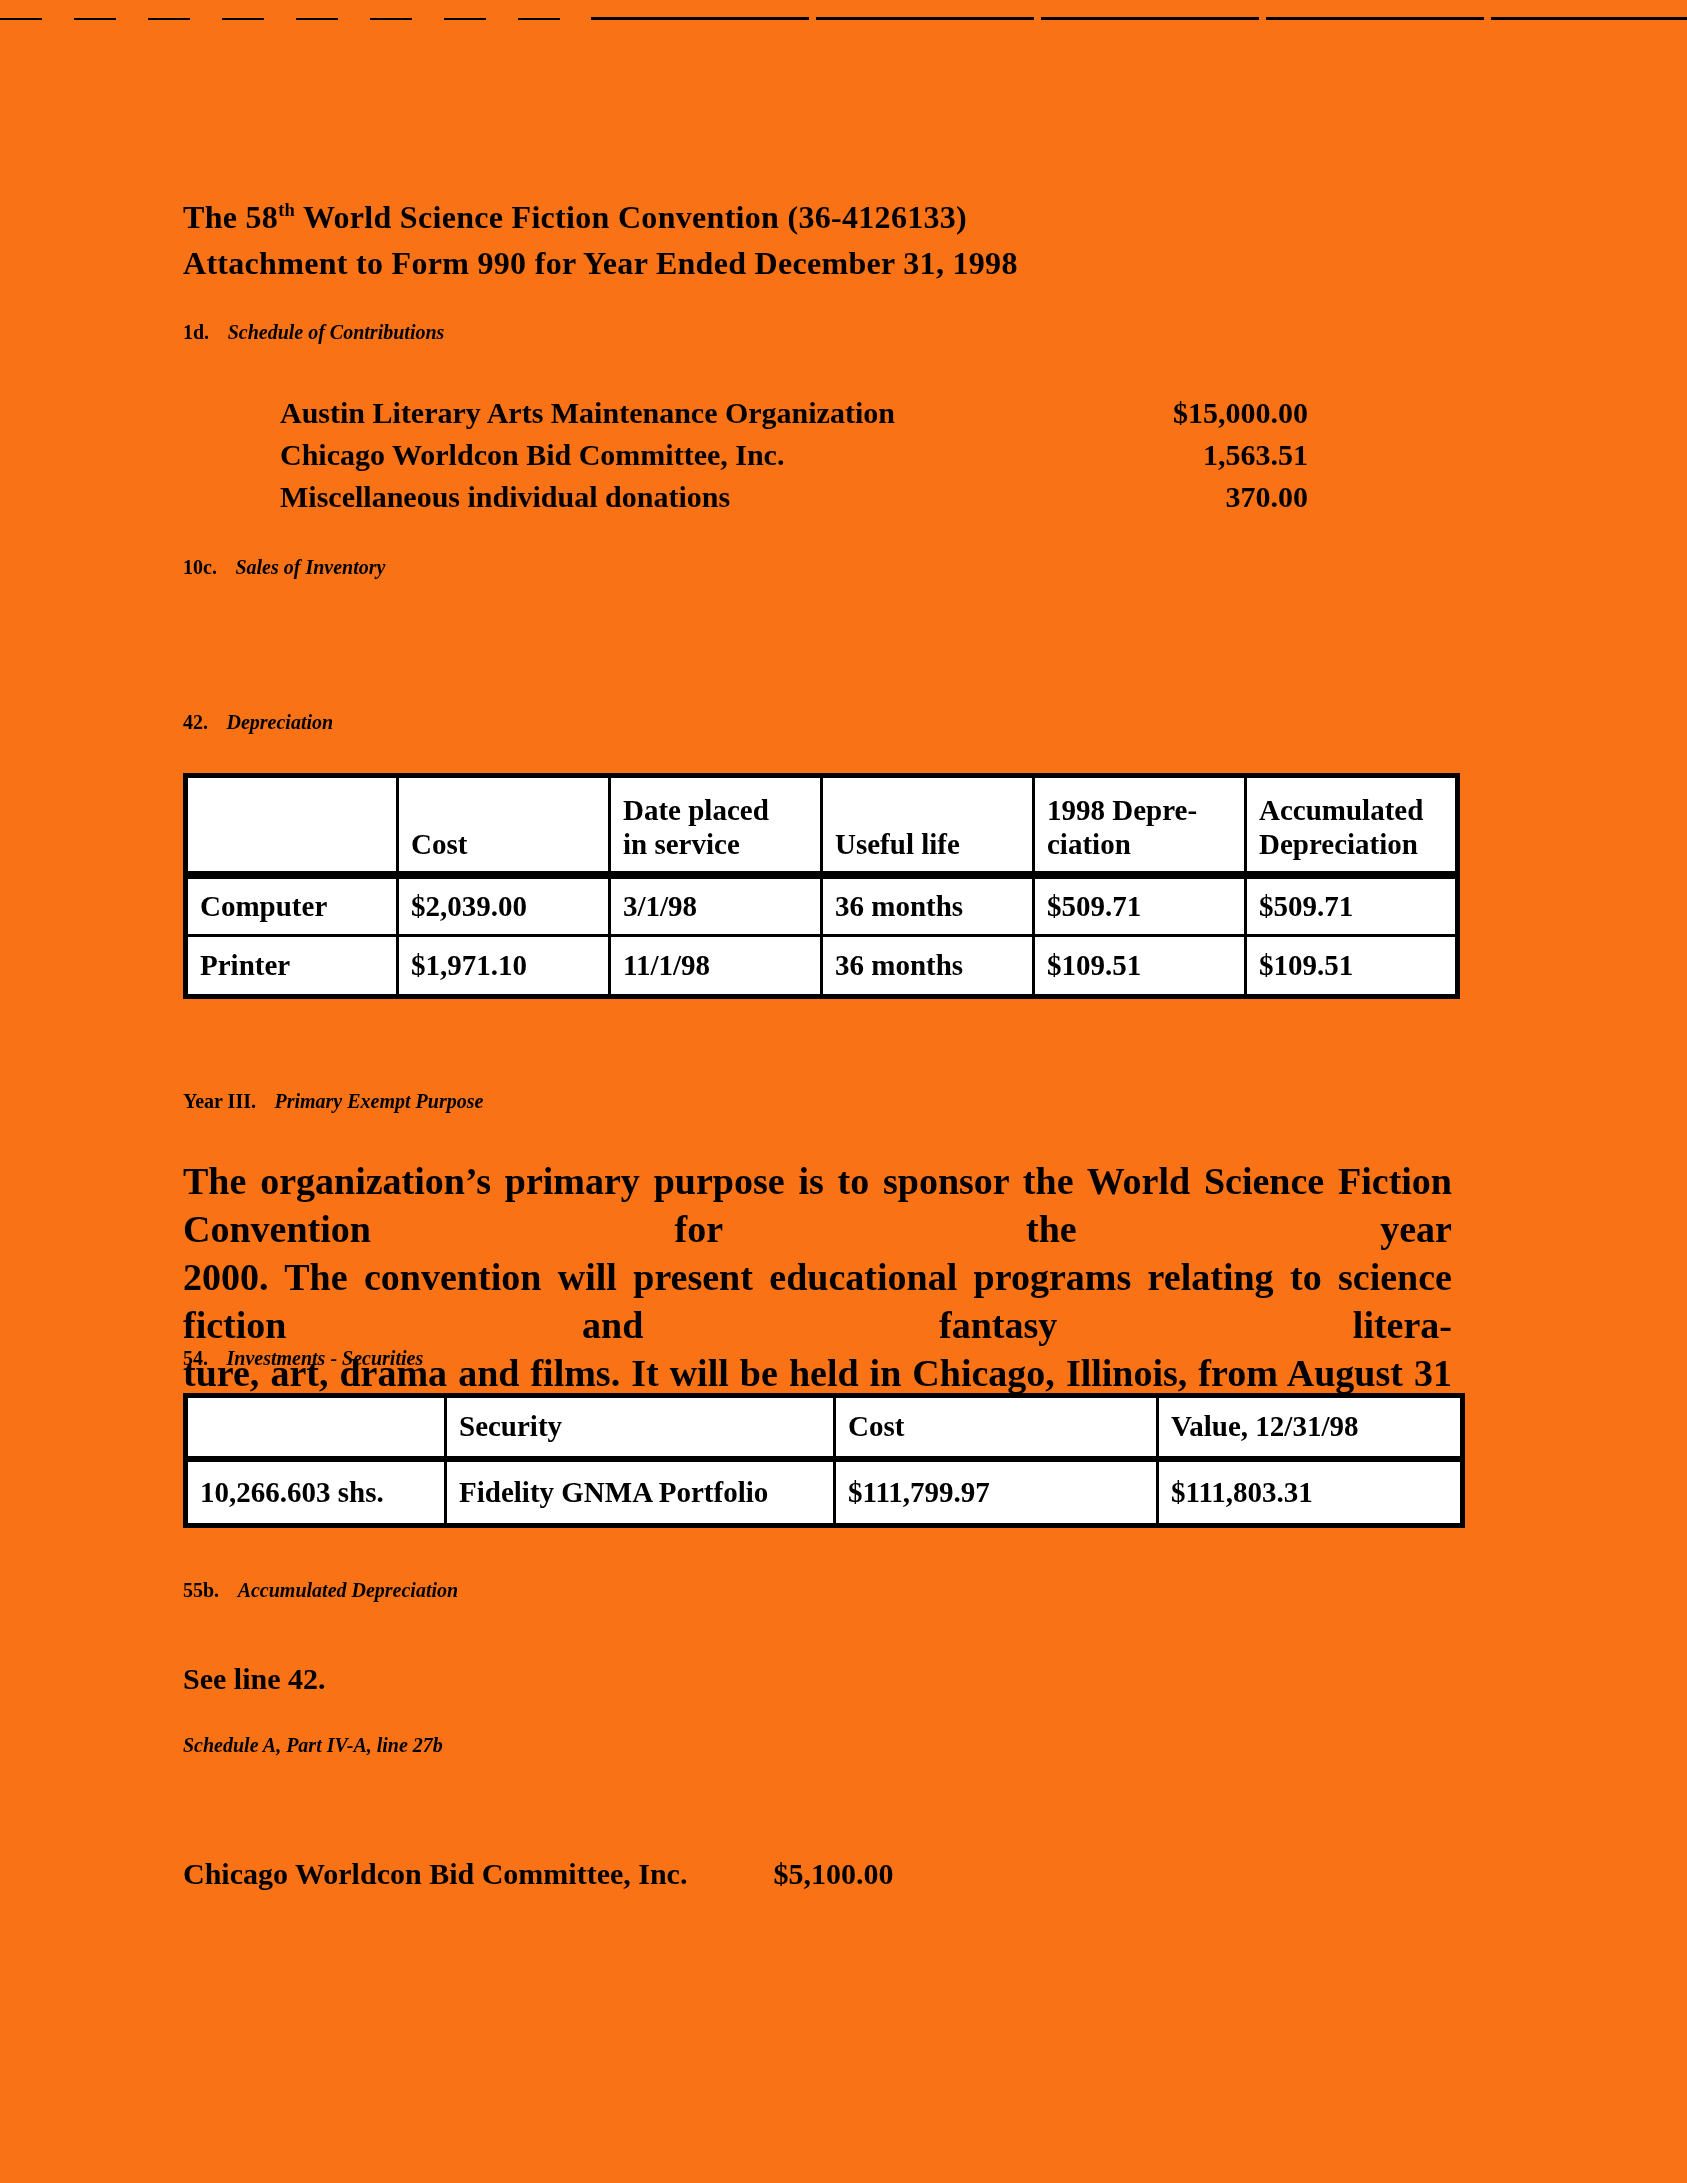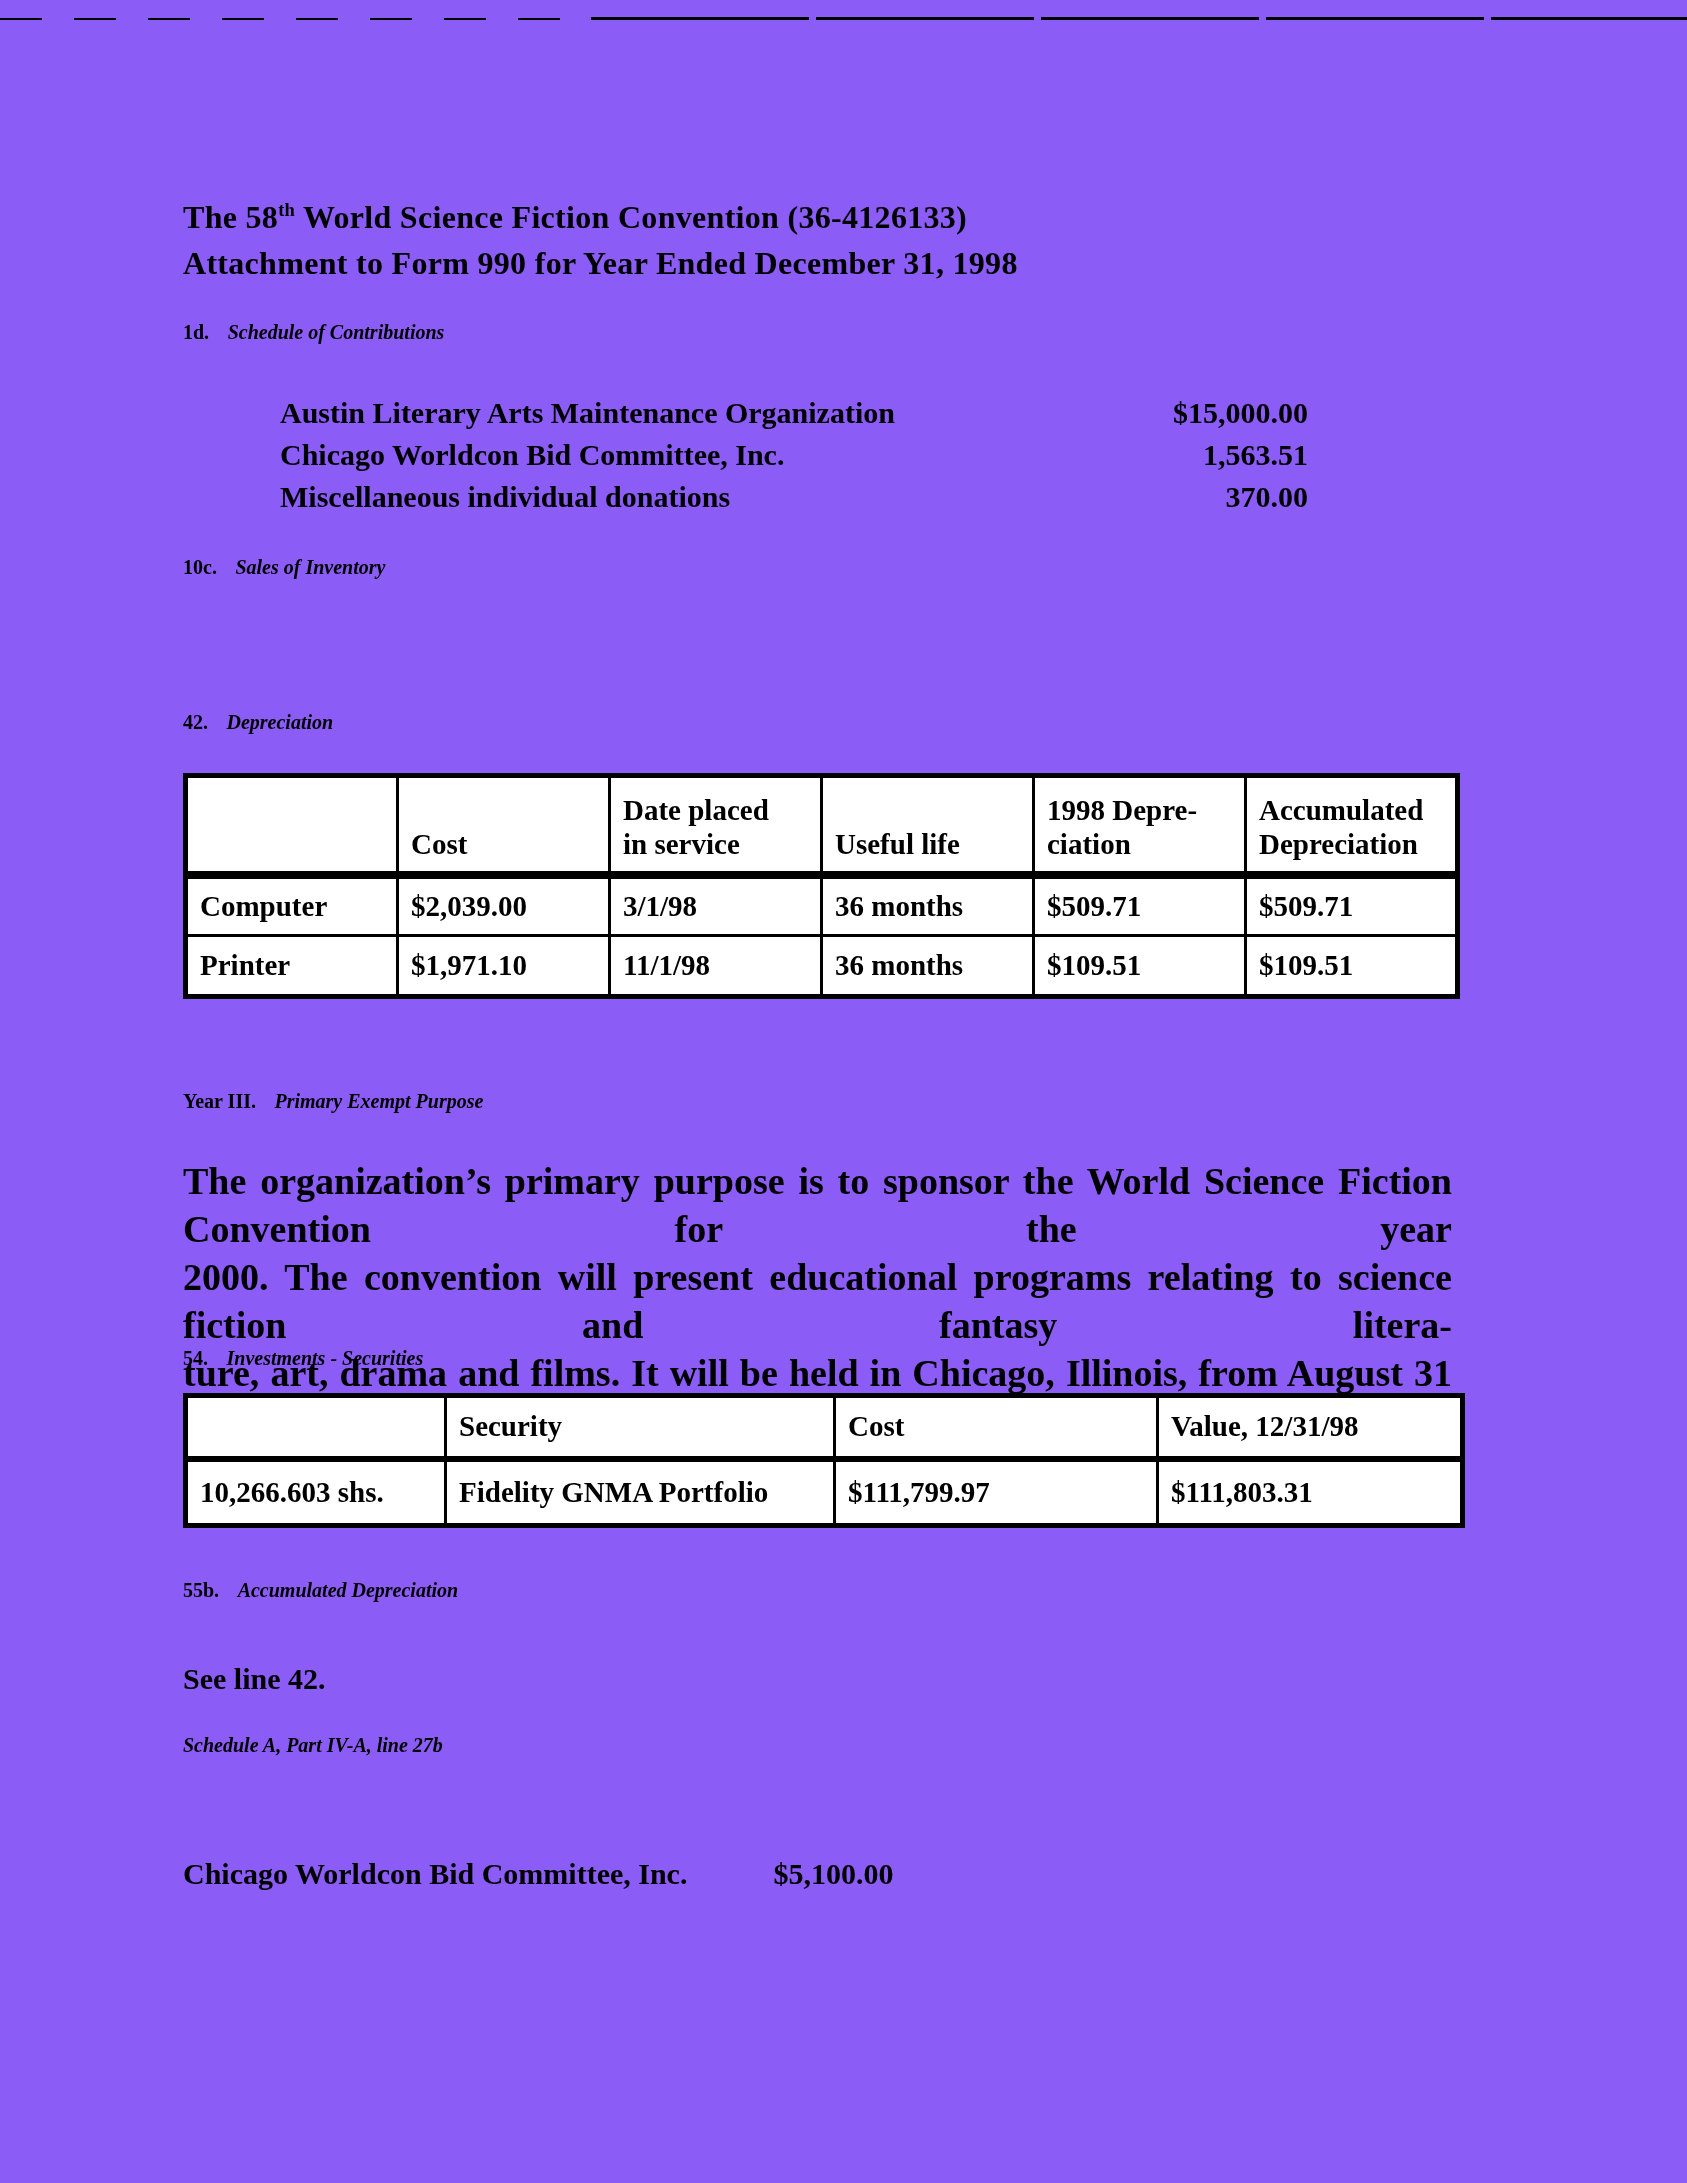--- a/index.html
+++ b/index.html
@@ -1,20 +1,20 @@
 <!DOCTYPE html>
 <html style="font-size:10.5px"><head>
 <meta charset="utf-8">
 <style>
   html, body { margin: 0; padding: 0; background: #ffffff; }
   .page {
     position: relative;
     width: 1688px;
     height: 2183px;
-    background: #8b5cf6;
+    background: #f97316;
     color: #000000;
     font-family: "Liberation Serif", "DejaVu Serif", serif;
     font-weight: bold;
     overflow: hidden;
   }
 
   
   .scanline { position: absolute; top: 16px; left: 0; width: 1688px; height: 4px; display: flex; }
   .scan-dash  { width: 35%; height: 2px; margin-top: 2px;
                 background: repeating-linear-gradient(90deg, #000 0 42px, transparent 42px 74px); }

